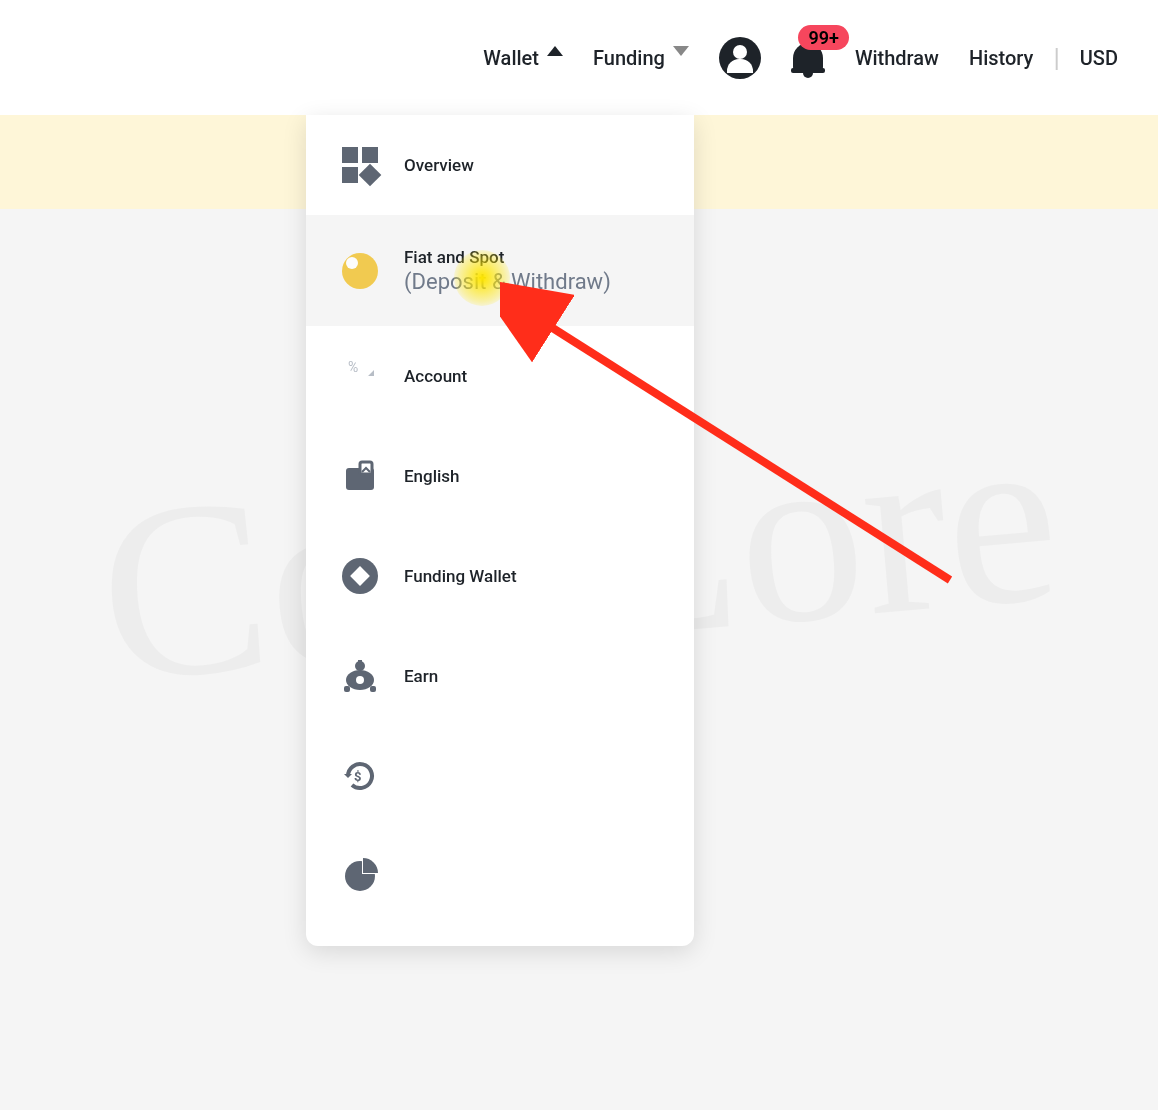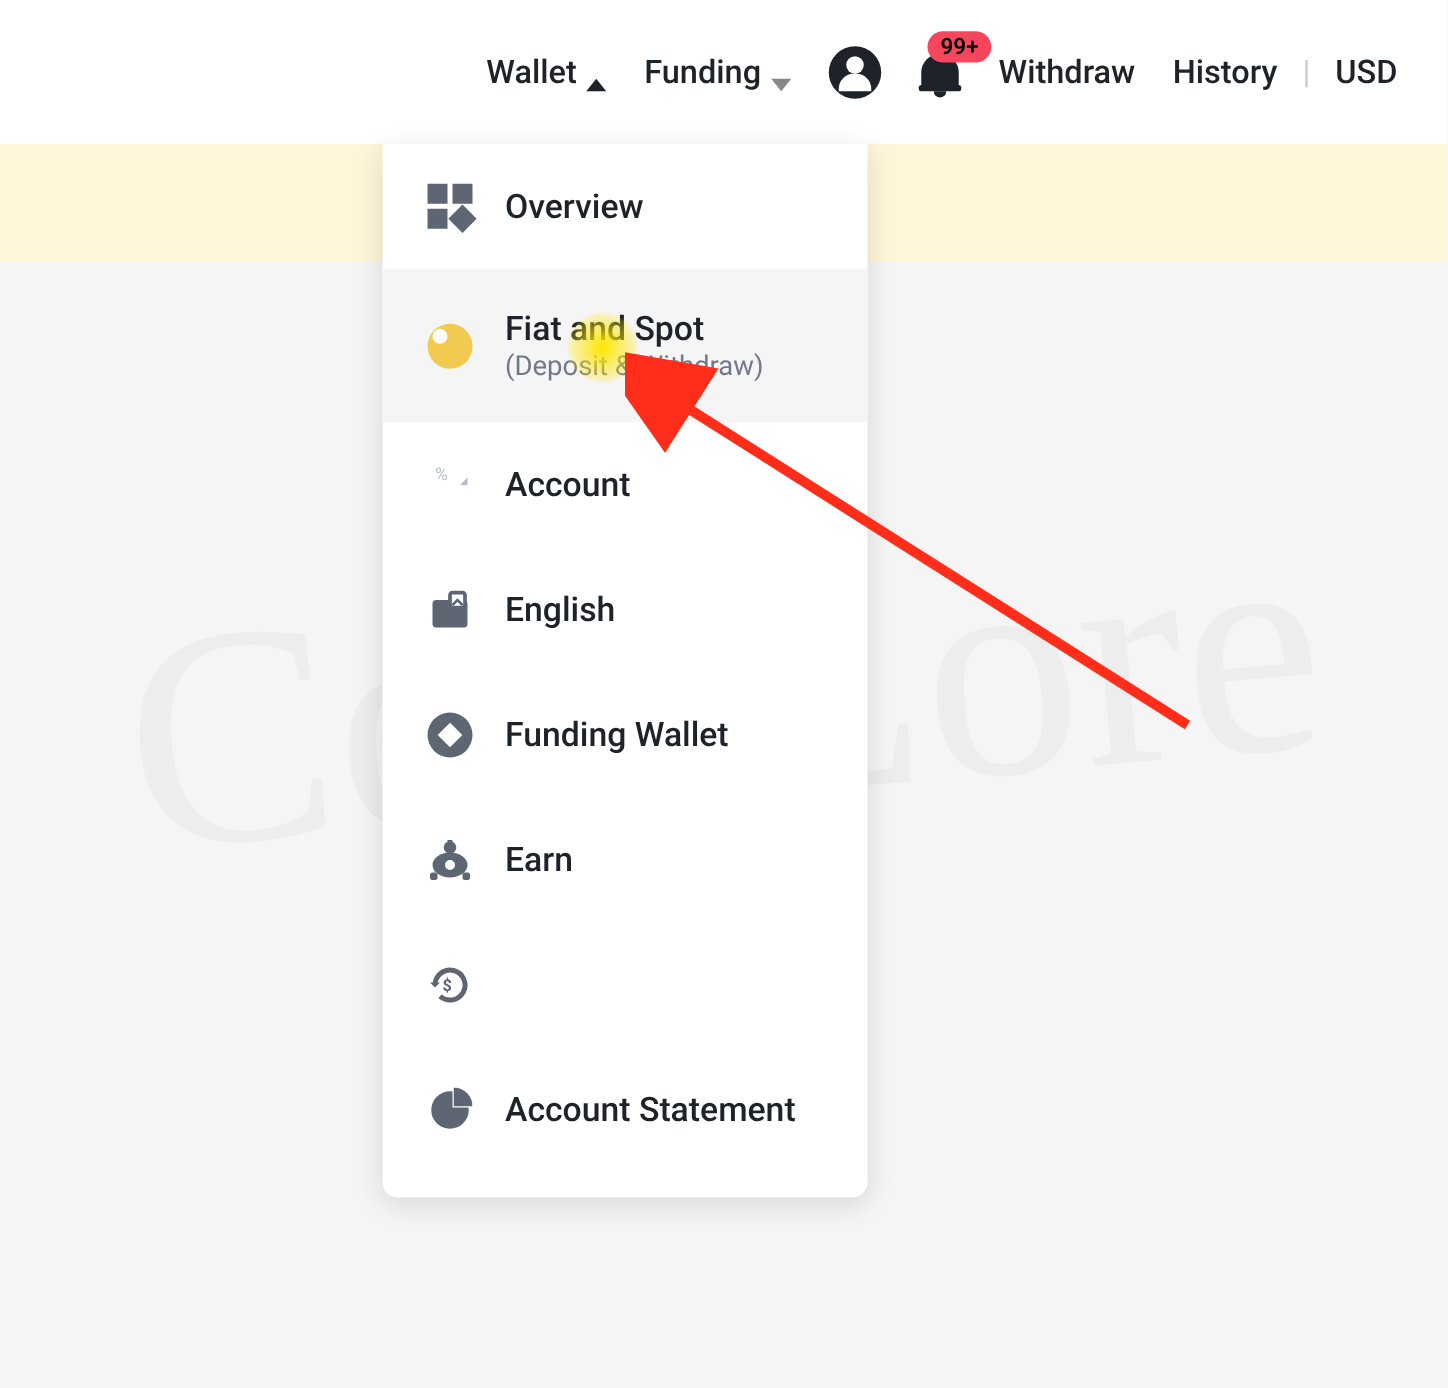--- a/index.html
+++ b/index.html
@@ -31,23 +31,23 @@
     display: flex;
     align-items: center;
     padding: 0 40px 0 0;
     gap: 30px;
     position: relative;
     z-index: 2;
   }
   .header-spacer { flex: 1; }
   .nav-item {
     display: flex;
-    align-items: flex-end;
+    align-items: flex-start;
     gap: 8px;
-    font-size: 26px;
+    font-size: 20px;
     color: #1e2329;
     font-weight: 500;
     cursor: pointer;
   }
   .caret-up {
     width: 0; height: 0;
     border-left: 8px solid transparent;
     border-right: 8px solid transparent;
     border-bottom: 10px solid #1e2329;
   }
@@ -153,21 +153,21 @@
   .dd-icon {
     width: 36px; height: 36px;
     flex-shrink: 0;
     position: relative;
   }
   .dd-text {
     display: flex;
     flex-direction: column;
   }
   .dd-label {
-    font-size: 27px;
+    font-size: 17px;
     color: #1e2329;
     font-weight: 500;
   }
   .dd-sublabel {
     font-size: 22px;
     color: #707a8a;
     margin-top: 2px;
   }
   
   .ico-overview {
@@ -340,23 +340,20 @@
         </svg>
     </div>
   </div>
   <div class="dd-item">
     <div class="dd-icon ico-statement">
       <svg viewBox="0 0 36 36" width="36" height="36">
           <circle cx="18" cy="18" r="15" fill="#5e6673"></circle>
           <path d="M18 3 L18 18 L33 18 A15 15 0 0 0 18 3 Z" fill="#fff" transform="translate(2,-2)"></path>
           <path d="M18 3 L18 18 L33 18 A15 15 0 0 0 18 3 Z" fill="#5e6673" transform="translate(3,-3)"></path>
         </svg>
-    </div>
-    <div class="dd-text">
-      <span class="dd-label">Account Statement</span>
     </div>
   </div>
 </div>
 
 <div class="highlight-dot"></div>
 <svg class="arrow" width="470" height="330">
   <defs>
     <marker id="arrowhead" markerWidth="12" markerHeight="10" refX="2" refY="5" orient="auto">
       <polygon points="0 0, 12 5, 0 10" fill="#ff2d1a"></polygon>
     </marker>

